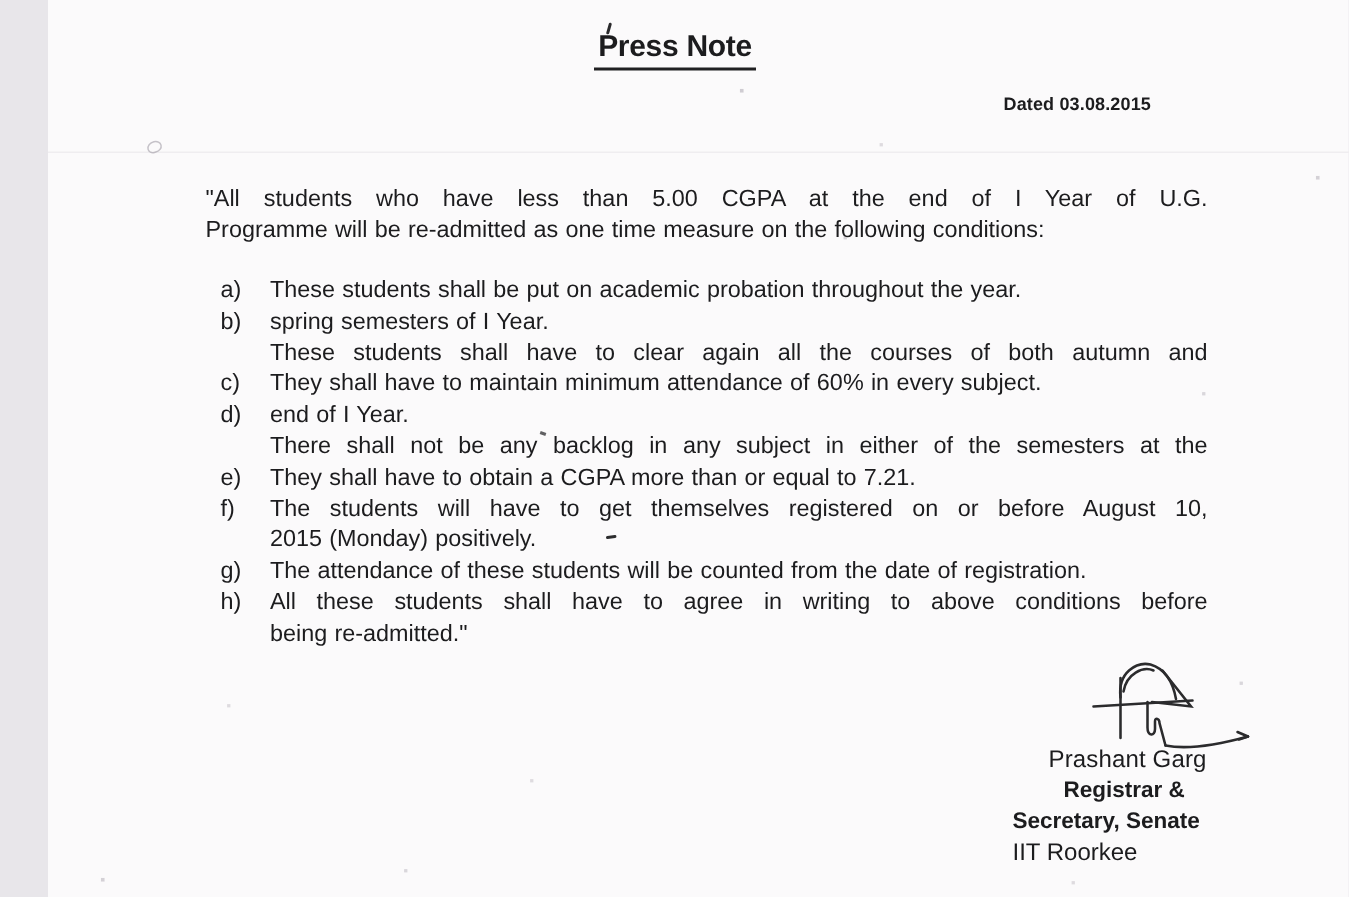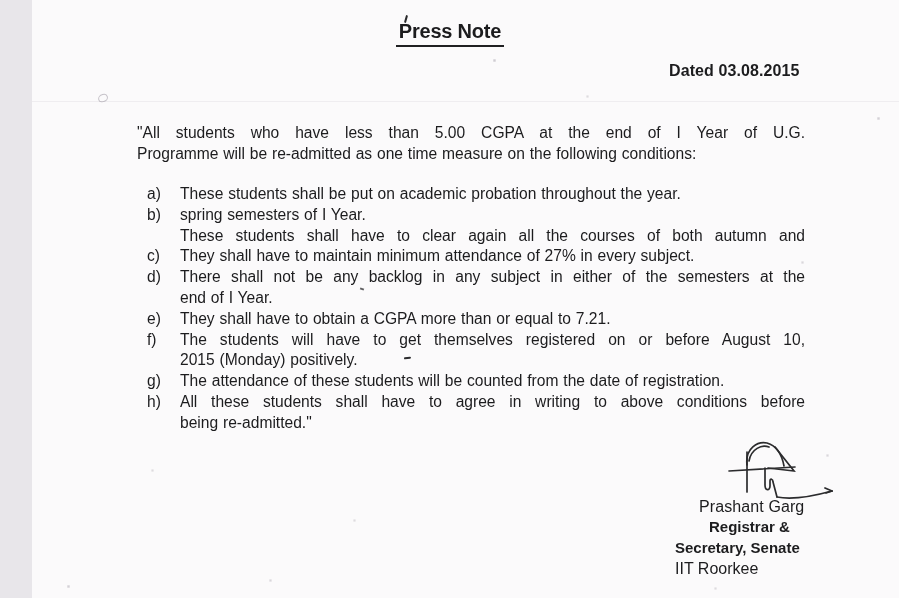--- a/index.html
+++ b/index.html
@@ -42,21 +42,21 @@
                background:#2c2c2e; transform:rotate(-7deg); border-radius:1px; }
   .mark-under-g { position:absolute; left:328px; top:288px; width:4px; height:2px;
                   background:#3a3a3c; transform:rotate(20deg); opacity:.8; }
 
   
   .title-wrap { position:absolute; top:20px; left:0; width:836px; text-align:center; }
   .doc-title  { display:inline-block; font-size:20px; font-weight:bold; letter-spacing:-.2px;
                 border-bottom:2.4px solid #202022; padding:0 3px 2px 3px; }
 
   
-  .date-line { position:absolute; top:62px; left:637px; font-size:16px; font-weight:600;
+  .date-line { position:absolute; top:62px; left:637px; font-size:12px; font-weight:600;
                letter-spacing:.1px; }
 
   
   .intro { position:absolute; top:122px; left:105px; width:668px;
            font-size:15.6px; line-height:21px; word-spacing:.5px; }
   .just { text-align:justify; text-align-last:justify; }
   .line:empty { display:none; }
 
   
   .conditions { position:absolute; top:184px; left:115px; width:658px;
@@ -110,30 +110,30 @@
       <div class="cond-label">b)</div>
       <div class="cond-text">
         <div class="line">spring semesters of I Year.</div>
         <div class="line just">These students shall have to clear again all the courses of both autumn and</div>
       </div>
     </div>
 
     <div class="cond">
       <div class="cond-label">c)</div>
       <div class="cond-text">
-        <div class="line">They shall have to maintain minimum attendance of 27% in every subject.</div>
+        <div class="line">They shall have to maintain minimum attendance of 60% in every subject.</div>
 
       </div>
     </div>
 
     <div class="cond">
       <div class="cond-label">d)</div>
       <div class="cond-text">
+        <div class="line">end of I Year.</div>
         <div class="line just">There shall not be any backlog in any subject in either of the semesters at the</div>
-        <div class="line">end of I Year.</div>
       </div>
     </div>
 
     <div class="cond">
       <div class="cond-label">e)</div>
       <div class="cond-text">
         <div class="line">They shall have to obtain a CGPA more than or equal to 7.21.</div>
 
       </div>
     </div>

